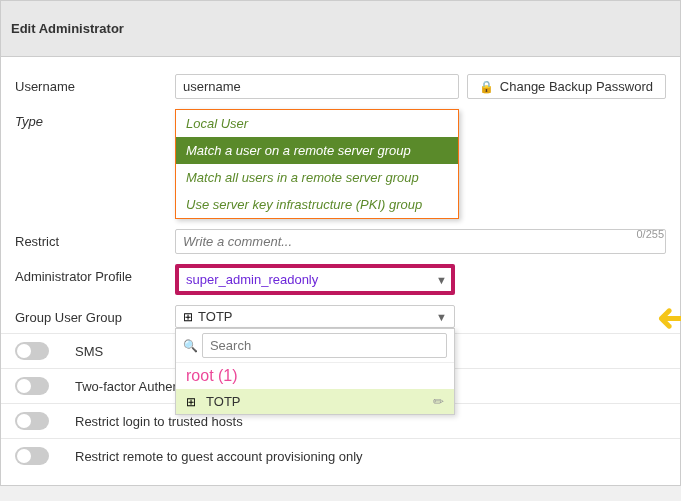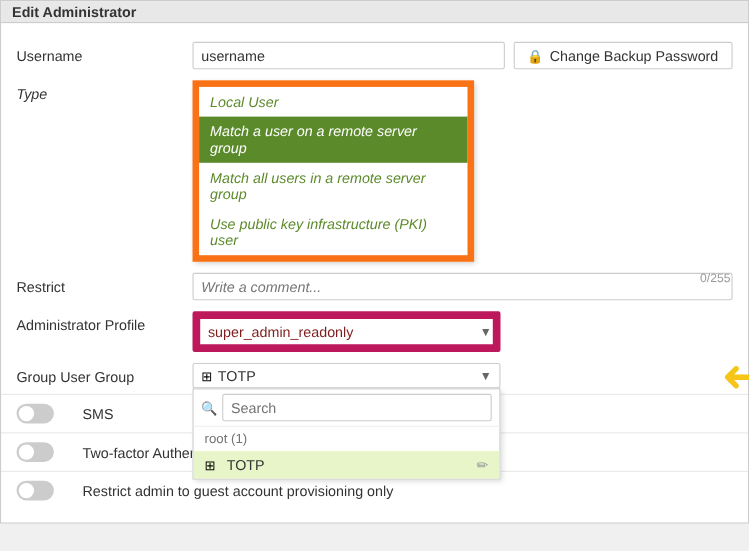--- a/index.html
+++ b/index.html
@@ -12,21 +12,21 @@
       overflow: hidden;
     }
     .window {
       width: 681px;
       background: #fff;
       border: 1px solid #ccc;
     }
     .title-bar {
       background: #e8e8e8;
       border-bottom: 1px solid #ccc;
-      padding: 2px 10px;
+      padding: 20px 10px;
       font-weight: bold;
       font-size: 13px;
       color: #333;
     }
     .form-area {
       padding: 12px 0;
       position: relative;
     }
     .form-row {
       display: flex;
@@ -75,23 +75,23 @@
       white-space: nowrap;
     }
     .lock-icon {
       font-size: 12px;
     }
     
     .type-dropdown-container {
       position: relative;
     }
     .type-menu {
-      border: 6px solid #f97316;
-      background: #fff;
-      width: 256px;
+      border: 1px solid #f97316;
+      background: #fff;
+      width: 284px;
       box-shadow: 2px 2px 5px rgba(0,0,0,0.2);
       position: relative;
       z-index: 10;
     }
     .type-menu-item {
       padding: 6px 10px;
       cursor: pointer;
       font-size: 13px;
     }
     .type-menu-item.selected {
@@ -114,27 +114,27 @@
     }
     
     .select-wrapper {
       position: relative;
       display: inline-block;
       width: 280px;
     }
     .select-box {
       width: 100%;
       padding: 4px 7px;
-      border: 7px solid #be185d;
+      border: 4px solid #be185d;
       border-radius: 2px;
       font-size: 13px;
       background: #fff;
       appearance: none;
       cursor: pointer;
-      color: #7f1d1d;
+      color: #6d28d9;
     }
     .select-arrow {
       position: absolute;
       right: 8px;
       top: 50%;
       transform: translateY(-50%);
       pointer-events: none;
       color: #666;
       font-size: 11px;
     }
@@ -189,22 +189,22 @@
     }
     .search-input-field {
       border: none;
       outline: none;
       font-size: 13px;
       flex: 1;
       color: #333;
     }
     .dropdown-item-label {
       padding: 4px 10px;
-      font-size: 12px;
-      color: #737373;
+      font-size: 16px;
+      color: #ec4899;
     }
     .dropdown-item {
       display: flex;
       align-items: center;
       padding: 5px 10px;
       background: #e8f5c8;
       cursor: pointer;
       gap: 5px;
     }
     .dropdown-item-text {
@@ -287,21 +287,21 @@
           <div class="type-menu-item normal">
             <span>Local User</span>
           </div>
           <div class="type-menu-item selected">
             <span>Match a user on a remote server group</span>
           </div>
           <div class="type-menu-item normal" style="color:#5c8a2a;">
             <span>Match all users in a remote server group</span>
           </div>
           <div class="type-menu-item normal" style="color:#5c8a2a;">
-            <span>Use public key infrastructure (PKI) user</span>
+            <span>Use server key infrastructure (PKI) group</span>
           </div>
         </div>
       </div>
     </div>
 
     <div class="form-row">
       <div class="form-label">Restrict</div>
       <div class="comment-wrapper">
         <input type="text" style="color: rgb(170, 170, 170); font-style: italic; width: 100%; padding: 4px 7px; border: 1px solid rgb(204, 204, 204); border-radius: 2px; font-size: 13px;" placeholder="Write a comment...">
         <span class="char-count">0/255</span>
@@ -349,20 +349,24 @@
     <div class="toggle-row sms-row">
       <div class="toggle-switch"></div>
       <span class="toggle-label">SMS</span>
     </div>
 
     <div class="toggle-row">
       <div class="toggle-switch"></div>
       <span class="toggle-label">Two-factor Authentication</span>
     </div>
 
-
     <div class="toggle-row">
       <div class="toggle-switch"></div>
-      <span class="toggle-label">Restrict admin to guest account provisioning only</span>
+      <span class="toggle-label">Restrict login to trusted hosts</span>
+    </div>
+
+    <div class="toggle-row">
+      <div class="toggle-switch"></div>
+      <span class="toggle-label">Restrict remote to guest account provisioning only</span>
     </div>
 
   </div>
 </div>
 
 </body></html>

